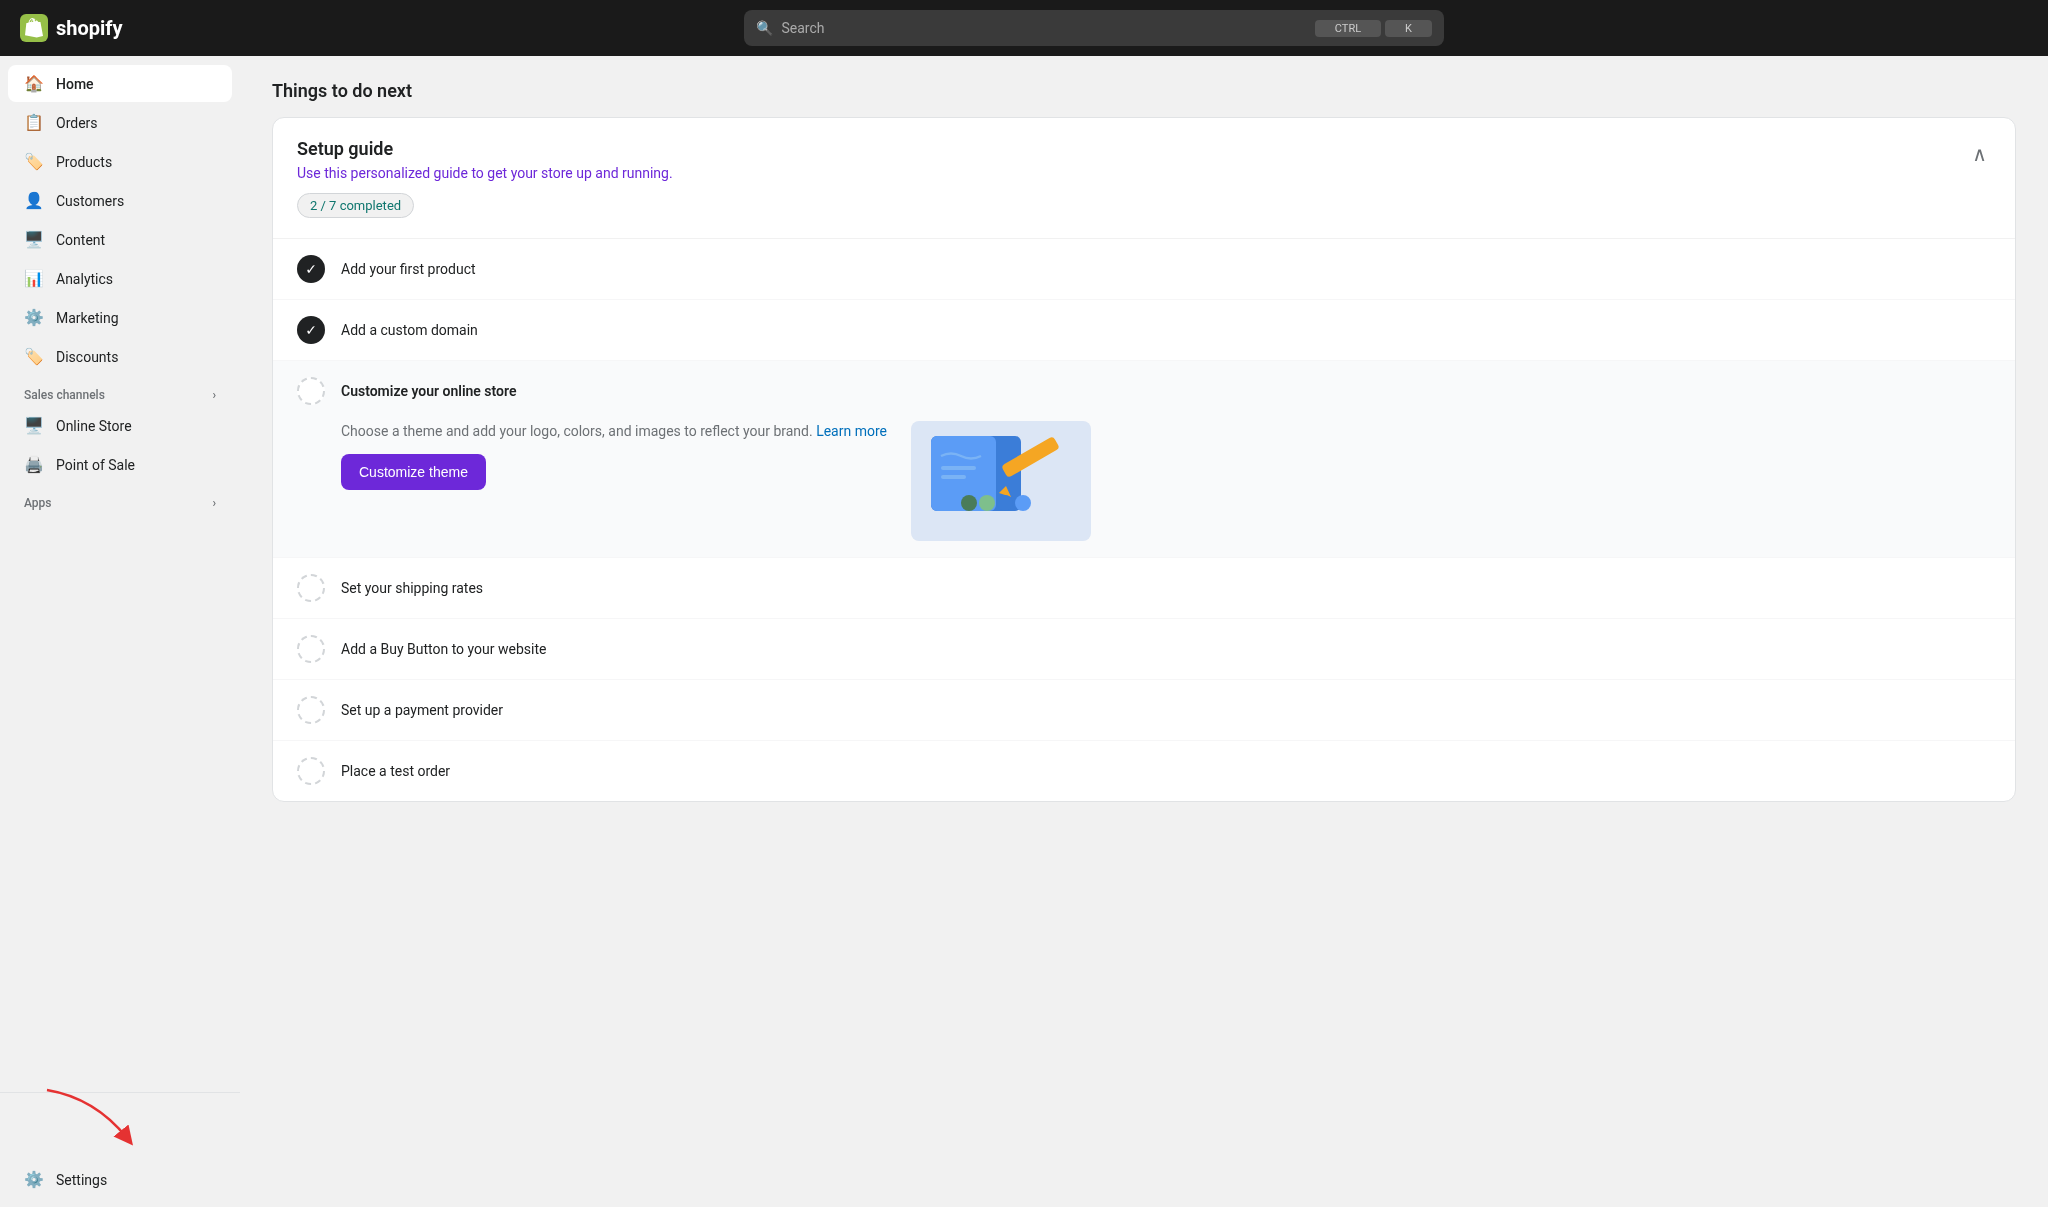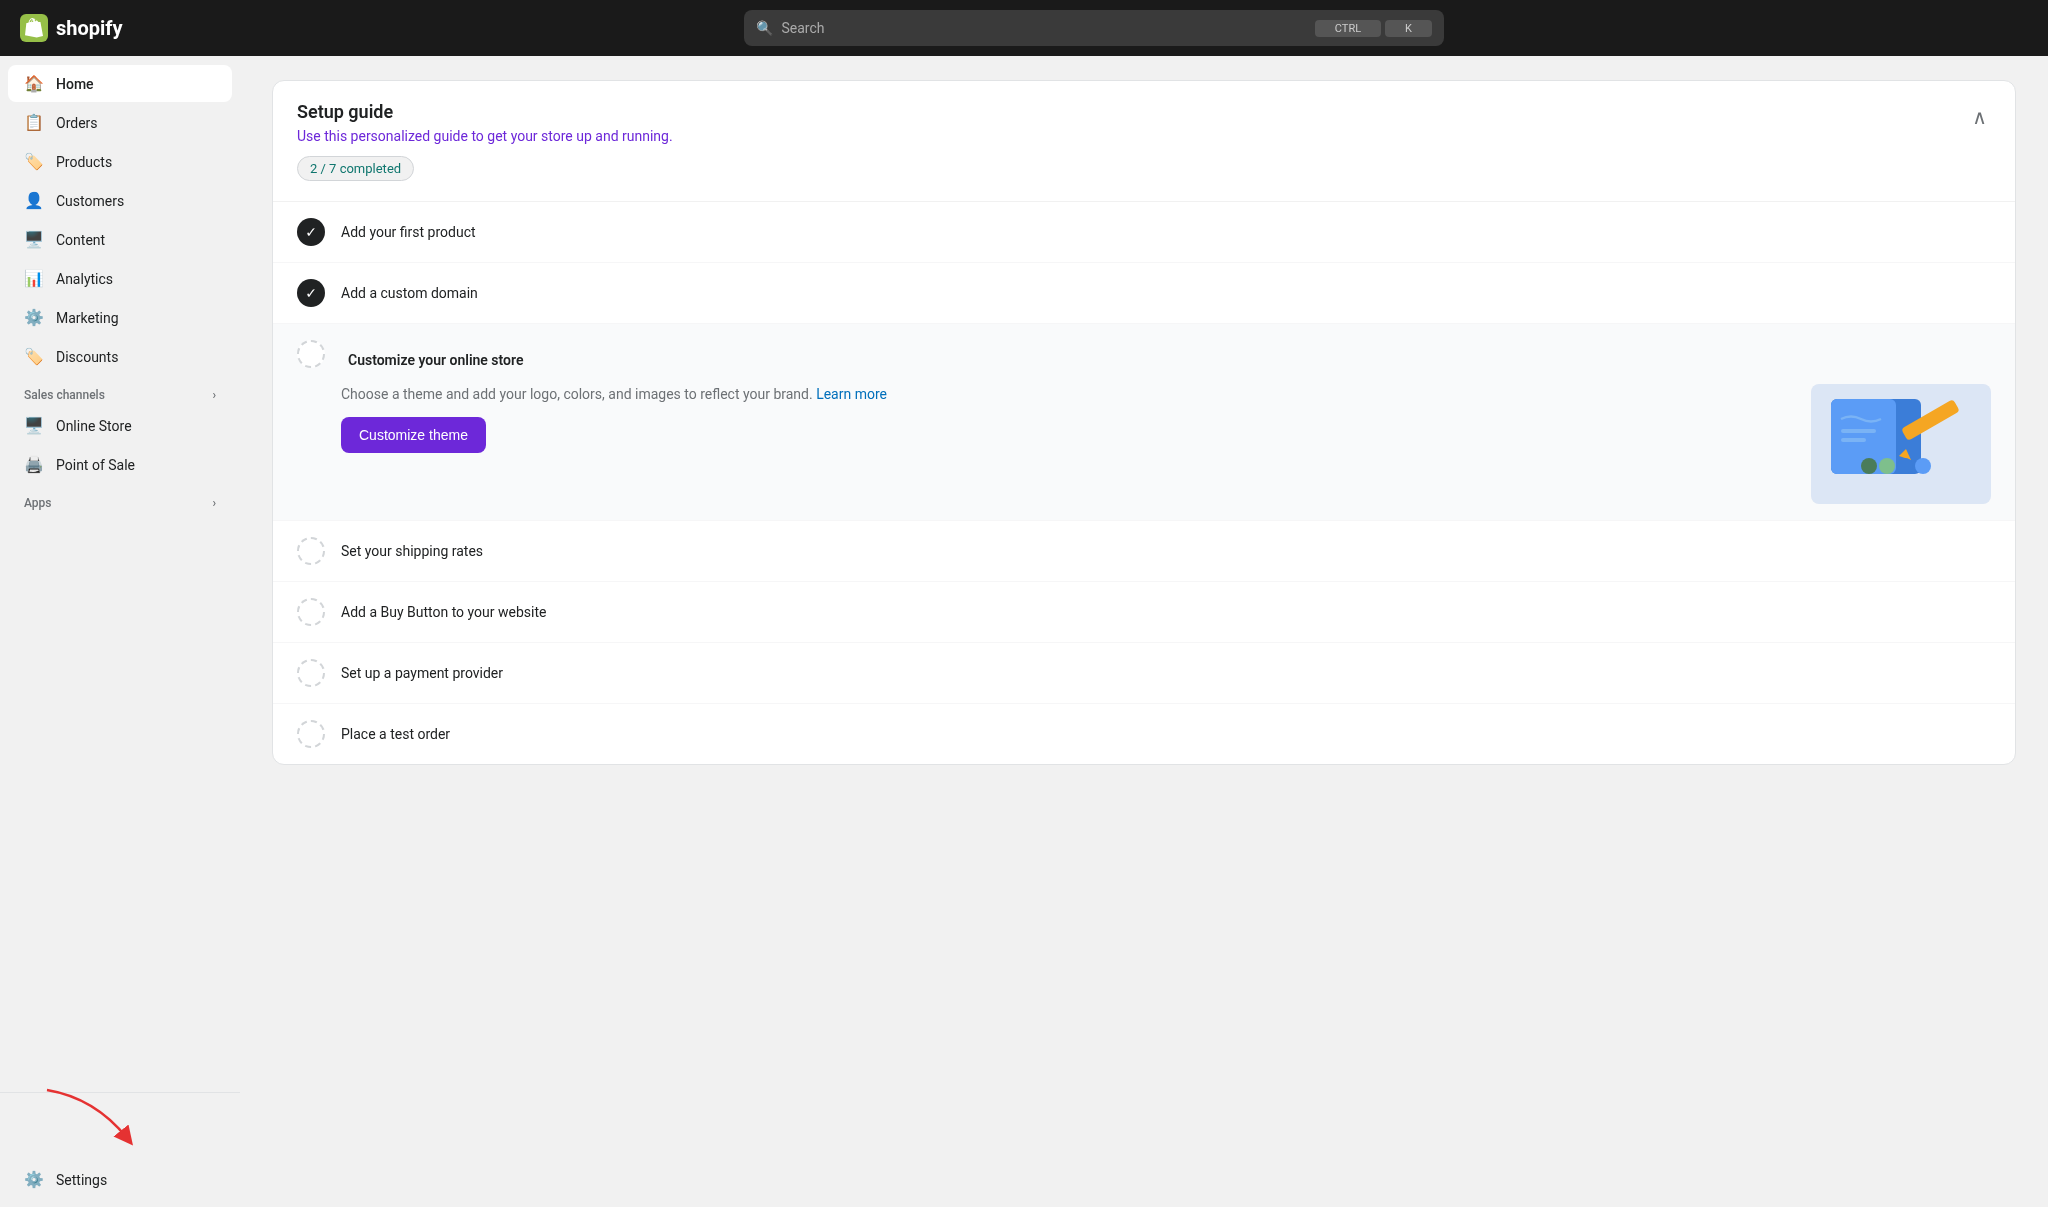--- a/index.html
+++ b/index.html
@@ -178,22 +178,22 @@
       cursor: pointer;
     }
     .task-item:last-child { border-bottom: none; }
     .task-item.expanded {
       background: #f9fafb;
       flex-direction: column;
       align-items: flex-start;
     }
     .task-item.expanded .task-main {
       display: flex;
-      align-items: flex-end;
-      gap: 23px;
+      align-items: center;
+      gap: 16px;
       width: 100%;
     }
 
     .task-check {
       width: 28px;
       height: 28px;
       border-radius: 50%;
       flex-shrink: 0;
       display: flex;
       align-items: center;
@@ -214,21 +214,20 @@
     }
     .task-label.bold { font-weight: 600; }
 
     
     .task-expanded-content {
       padding-left: 44px;
       width: 100%;
       display: flex;
       gap: 24px;
       align-items: flex-start;
-      justify-content: space-between;
     }
     .task-description {
       font-size: 14px;
       color: #6d7175;
       line-height: 1.5;
       max-width: 580px;
     }
     .task-description a {
       color: #006fbb;
       text-decoration: none;
@@ -357,20 +356,21 @@
         </svg>
         <div class="sidebar-item" style="margin-top: 60px;">
           <span class="sidebar-icon">⚙️</span>
           <span>Settings</span>
         </div>
       </div>
     </div>
   </nav>
 
   <main class="content">
+    <h1 class="page-title">Things to do next</h1>
 
     <div class="setup-guide-card">
       <div class="card-header">
         <div class="card-header-left">
           <h2>Setup guide</h2>
           <p>Use this personalized guide to get your store up and running.</p>
           <div class="progress-badge">
             <span>2 / 7 completed</span>
           </div>
         </div>

